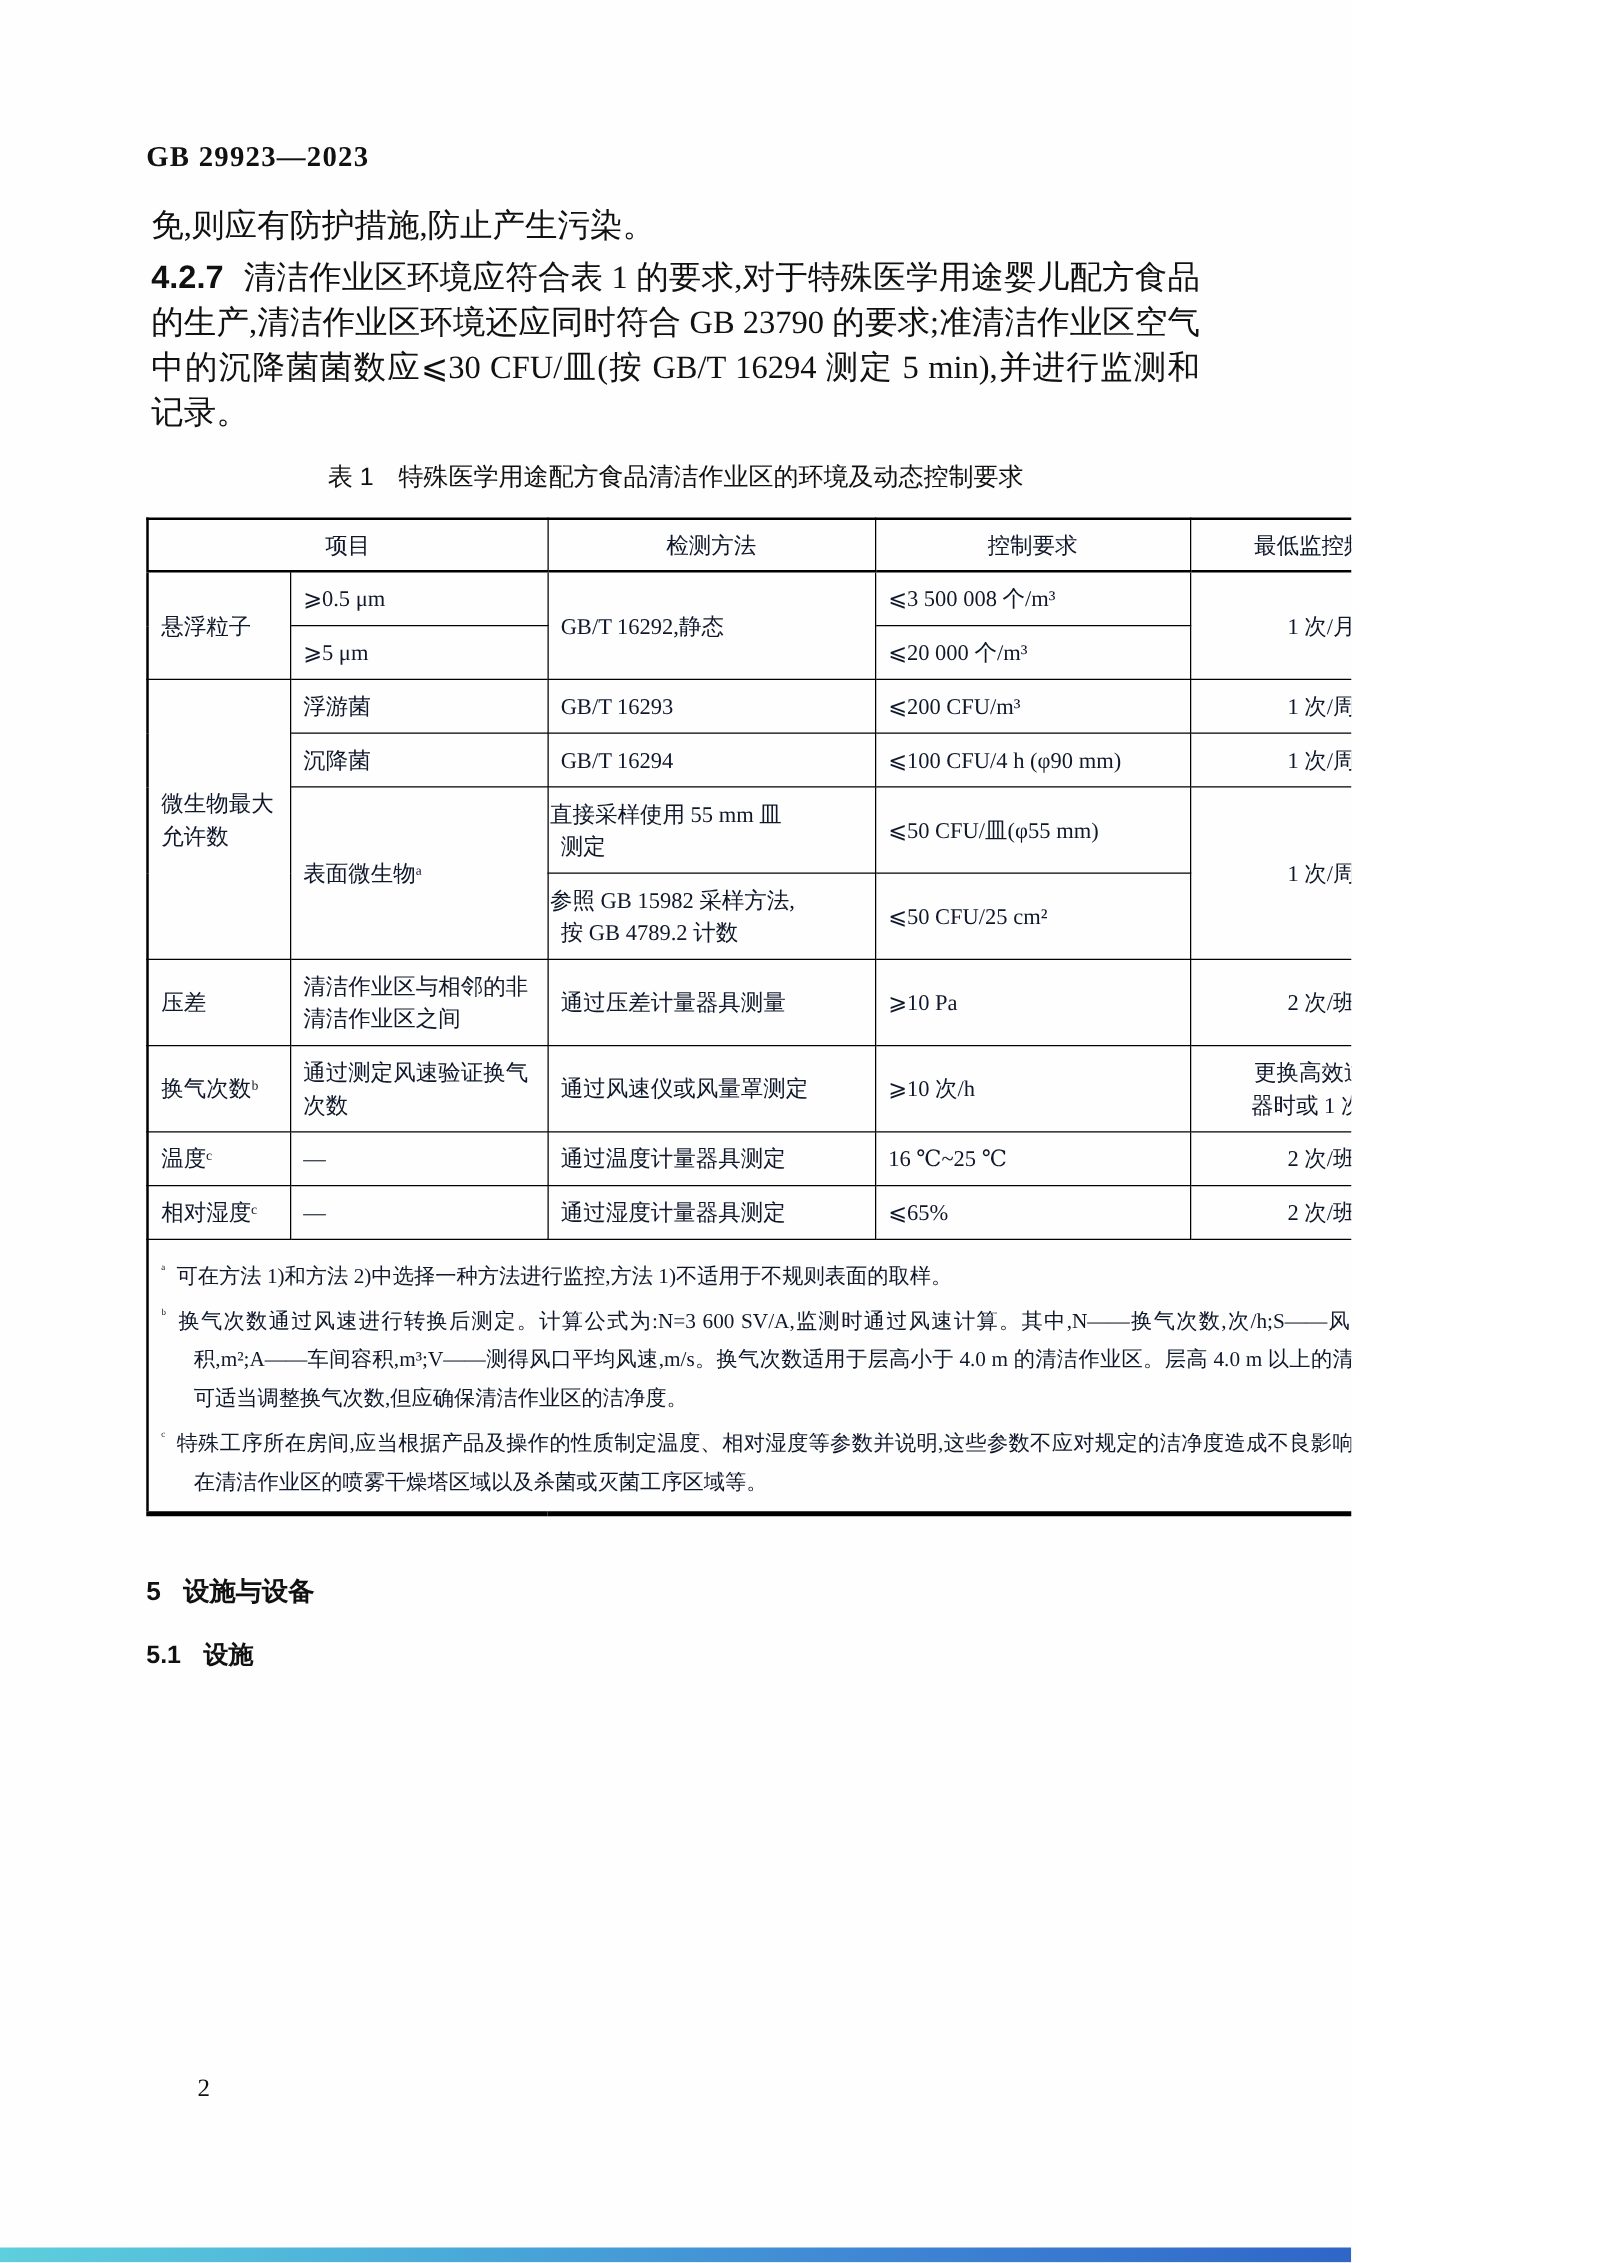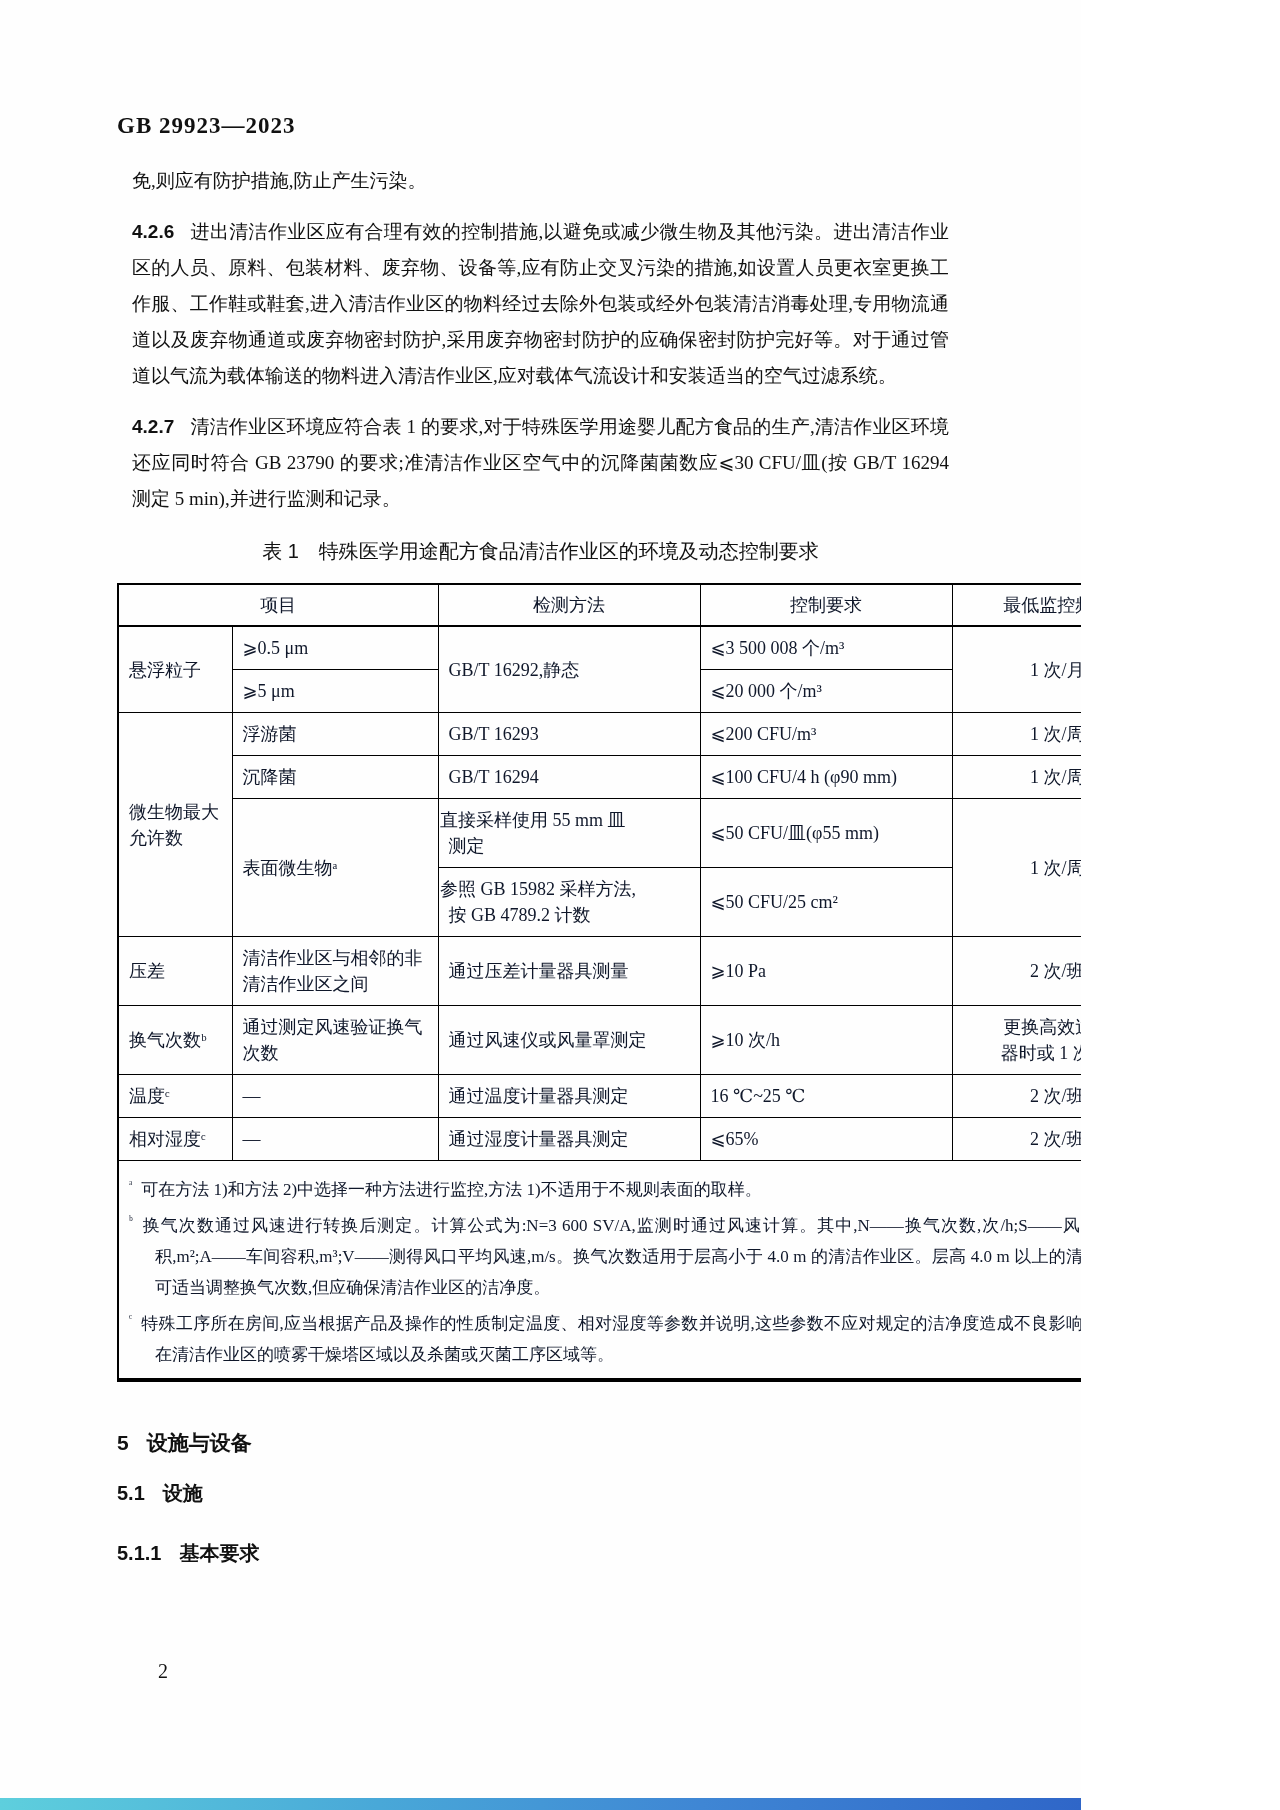--- a/index.html
+++ b/index.html
@@ -11,22 +11,22 @@
     color:#111;
   }
   .content{padding:112px 117px 0 117px;}
   .doc-number{
     font-family:"Liberation Serif","DejaVu Serif",serif;
     font-weight:bold;font-size:23px;line-height:27px;
     letter-spacing:1px;margin-bottom:24px;
   }
   .body-text{
     font-family:"Liberation Serif","DejaVu Serif","DejaVu Sans",serif;
-    font-size:19px;line-height:36px;
-    text-align:justify;margin:15px;
+    font-size:26px;line-height:36px;
+    text-align:justify;margin:4px;
   }
   .clause-num{
     font-family:"Liberation Sans","DejaVu Sans",sans-serif;
     font-weight:bold;margin-right:16px;
   }
   .table-title{
     font-family:"Liberation Sans","DejaVu Sans",sans-serif;
     font-weight:normal;font-size:20px;line-height:24px;
     text-align:center;margin:22px 0 20px 0;
   }
@@ -91,21 +91,20 @@
 </head>
 <body>
 
 <div class="page">
   <div class="content">
 
     <div class="doc-number">GB 29923—2023</div>
 
     <p class="body-text">免,则应有防护措施,防止产生污染。</p>
 
-    <p class="body-text"><span class="clause-num">4.2.6</span><span>进出清洁作业区应有合理有效的控制措施,以避免或减少微生物及其他污染。进出清洁作业区的人员、原料、包装材料、废弃物、设备等,应有防止交叉污染的措施,如设置人员更衣室更换工作服、工作鞋或鞋套,进入清洁作业区的物料经过去除外包装或经外包装清洁消毒处理,专用物流通道以及废弃物通道或废弃物密封防护,采用废弃物密封防护的应确保密封防护完好等。对于通过管道以气流为载体输送的物料进入清洁作业区,应对载体气流设计和安装适当的空气过滤系统。</span></p>
 
     <p class="body-text"><span class="clause-num">4.2.7</span><span>清洁作业区环境应符合表 1 的要求,对于特殊医学用途婴儿配方食品的生产,清洁作业区环境还应同时符合 GB 23790 的要求;准清洁作业区空气中的沉降菌菌数应⩽30 CFU/皿(按 GB/T 16294 测定 5 min),并进行监测和记录。</span></p>
 
     <div class="table-title">表 1　特殊医学用途配方食品清洁作业区的环境及动态控制要求</div>
 
     <table class="spec">
       <colgroup>
         <col style="width:114px">
           <col style="width:206px">
           <col style="width:262px">
@@ -196,20 +195,19 @@
             <div class="fn"><span class="marker">ᶜ</span><span>特殊工序所在房间,应当根据产品及操作的性质制定温度、相对湿度等参数并说明,这些参数不应对规定的洁净度造成不良影响。如布局在清洁作业区的喷雾干燥塔区域以及杀菌或灭菌工序区域等。</span></div>
           </td>
         </tr>
       </tbody>
     </table>
 
     <div class="sec-h sec-h1"><span class="sec-num">5</span><span>设施与设备</span></div>
 
     <div class="sec-h sec-h2"><span class="sec-num">5.1</span><span>设施</span></div>
 
-    <div class="sec-h sec-h3"><span class="sec-num">5.1.1</span><span>基本要求</span></div>
 
 
   </div>
 
   <div class="page-number">2</div>
   <div class="bottom-bar"></div>
 </div>
 
 </body></html>

